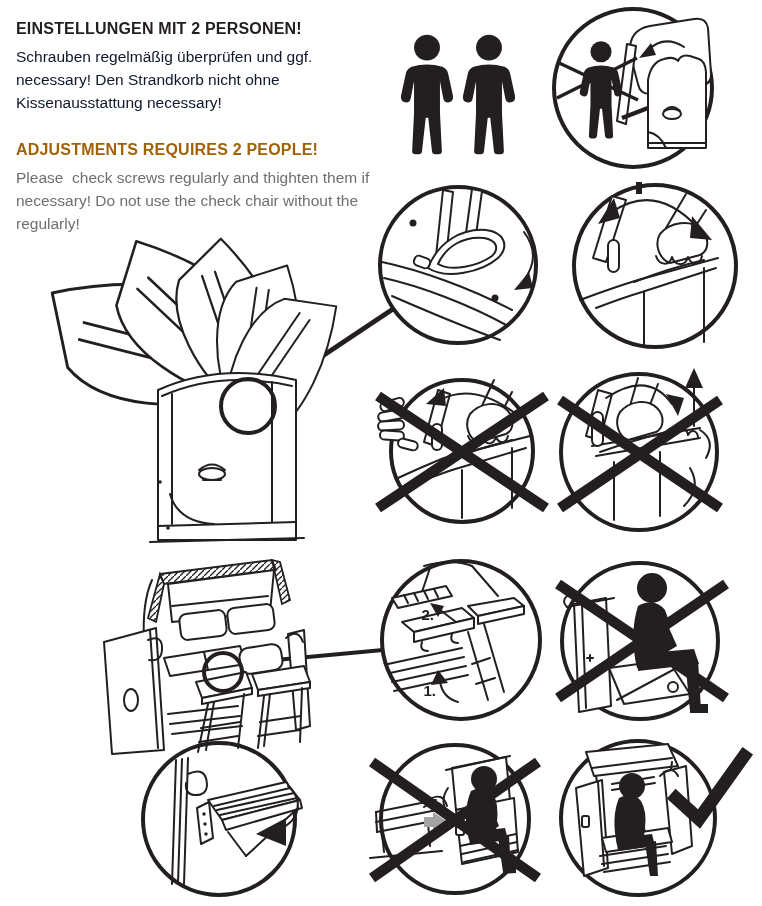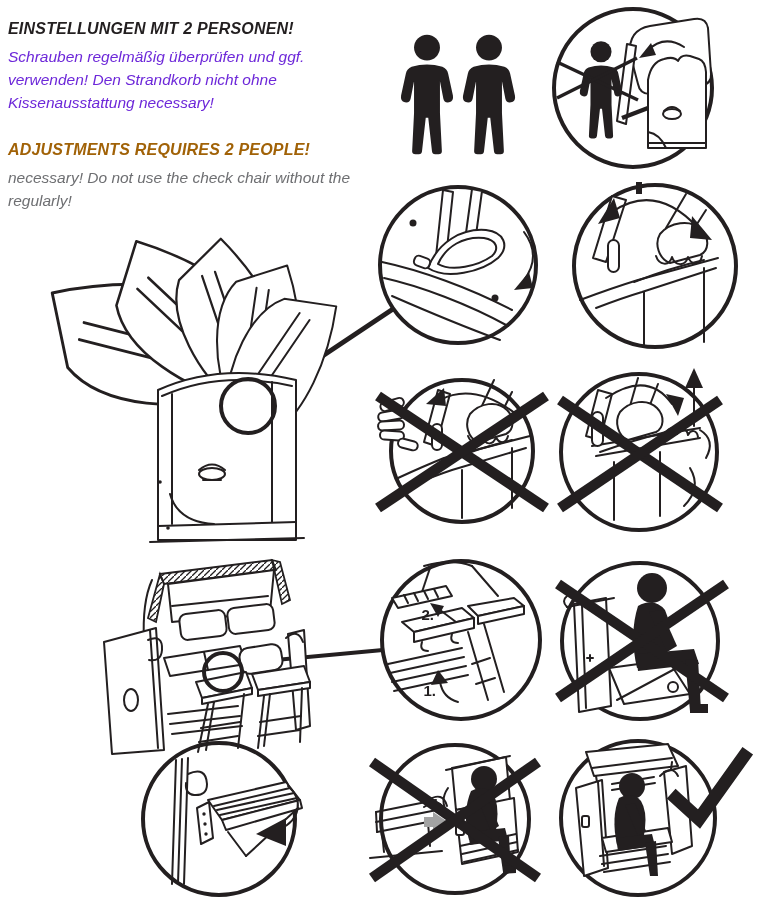--- a/index.html
+++ b/index.html
@@ -1,47 +1,48 @@
 <!DOCTYPE html>
 <html style="--ink: #231f20;"><head>
 <meta charset="utf-8">
 <style>
   :root { --ink:#231f20; }
   html,body { margin:0; padding:0; }
   body { width:762px; height:906px; background:#fff; font-family:"Liberation Sans",sans-serif; position:relative; overflow:hidden; }
   .page { position:absolute; inset:0; }
-  .textblock { position:absolute; left:8px; top:20px; width:368px;font-style:italic; }
+  .textblock { position:absolute; left:16px; top:20px; width:368px; }
   .textblock h1 { font-size:16px; font-weight:bold; letter-spacing:.2px; margin:0 0 7px 0; }
   .h-de { color:#231f20; }
   .h-en { color:#a16207; }
   .line { font-size:15.5px; line-height:23px; white-space:pre; }
-  .b-de { color:#6d28d9; }
+  .b-de { color:#0f172a; }
   .b-en { color:#6e6f72; }
   .block-en { margin-top:27px; }
   svg.fig { position:absolute; overflow:visible; }
   .ln { stroke:var(--ink); stroke-width:2; fill:none; stroke-linejoin:round; stroke-linecap:round; }
   .wh { fill:#fff; stroke:var(--ink); stroke-width:2; stroke-linejoin:round; }
   .fillink { fill:var(--ink); stroke:none; }
   .circ { stroke:var(--ink); stroke-width:4; fill:none; }
   .xthick { stroke:var(--ink); stroke-width:10.5; fill:none; stroke-linecap:butt; }
   .xthin { stroke:var(--ink); stroke-width:3.5; fill:none; stroke-linecap:butt; }
   .steplabel { font-family:"Liberation Sans",sans-serif; font-size:15px; font-weight:bold; fill:var(--ink); }
 </style>
 </head>
 <body style="background: rgb(255, 255, 255);">
 
 <div class="page">
 
   <div class="textblock">
     <h1 class="h-de">EINSTELLUNGEN MIT 2 PERSONEN!</h1>
     <div class="line b-de">Schrauben regelmäßig überprüfen und ggf.</div>
-    <div class="line b-de">verwenden! Den Strandkorb nicht ohne</div>
+    <div class="line b-de">necessary! Den Strandkorb nicht ohne</div>
     <div class="line b-de">Kissenausstattung necessary!</div>
     <div class="block-en">
       <h1 class="h-en">ADJUSTMENTS REQUIRES 2 PEOPLE!</h1>
+      <div class="line b-en">Please  check screws regularly and thighten them if</div>
       <div class="line b-en">necessary! Do not use the check chair without the</div>
       <div class="line b-en">regularly!</div>
     </div>
   </div>
 
   <svg class="fig" style="left:0;top:0" width="762" height="906" viewBox="0 0 762 906">
     <line x1="270" y1="391" x2="393" y2="309" stroke="var(--ink)" stroke-width="5"></line>
     <line x1="243" y1="663" x2="383" y2="650" stroke="var(--ink)" stroke-width="4"></line>
   </svg>
 

